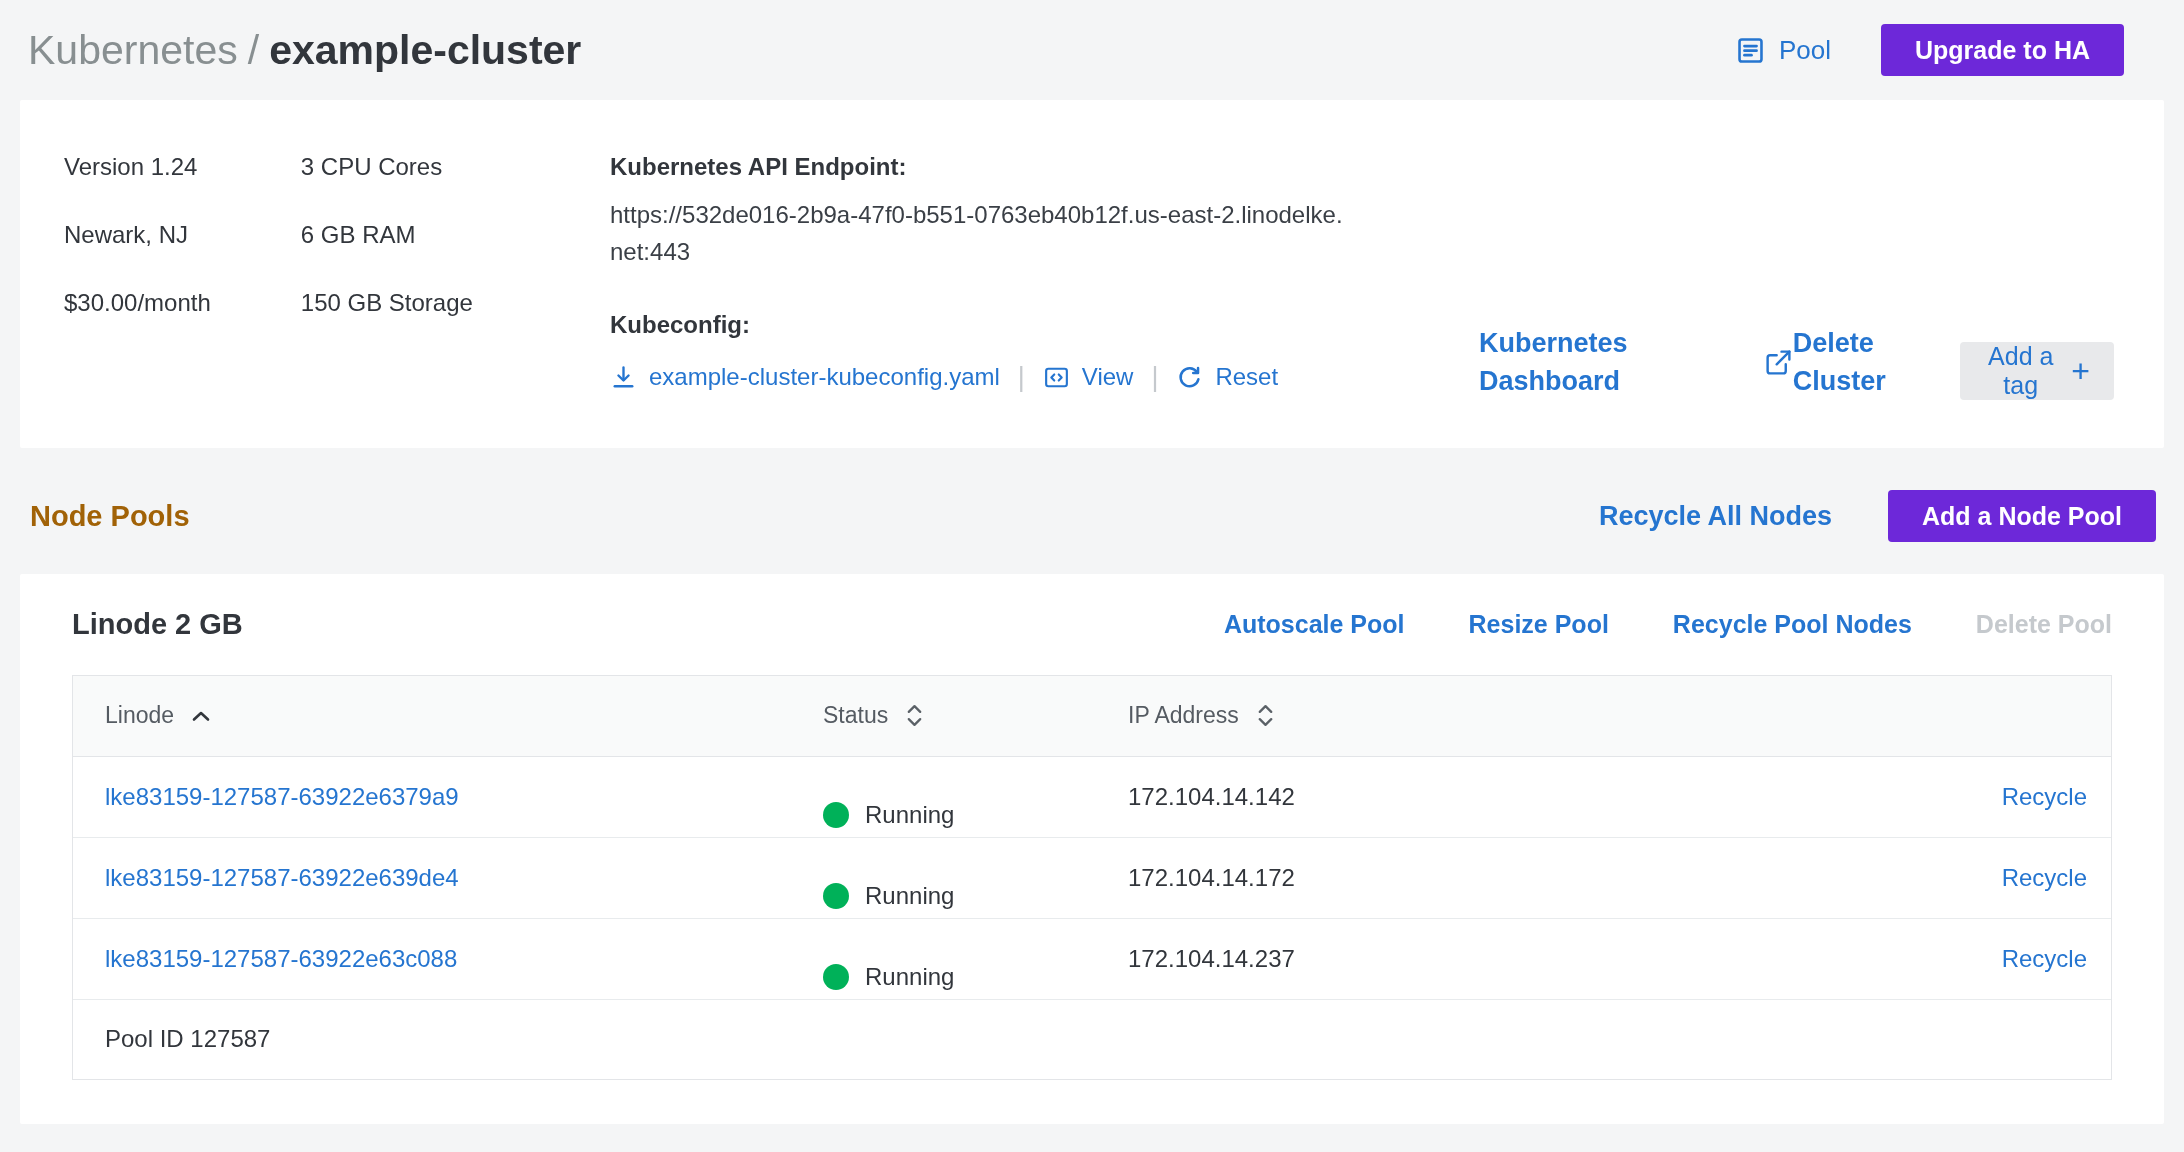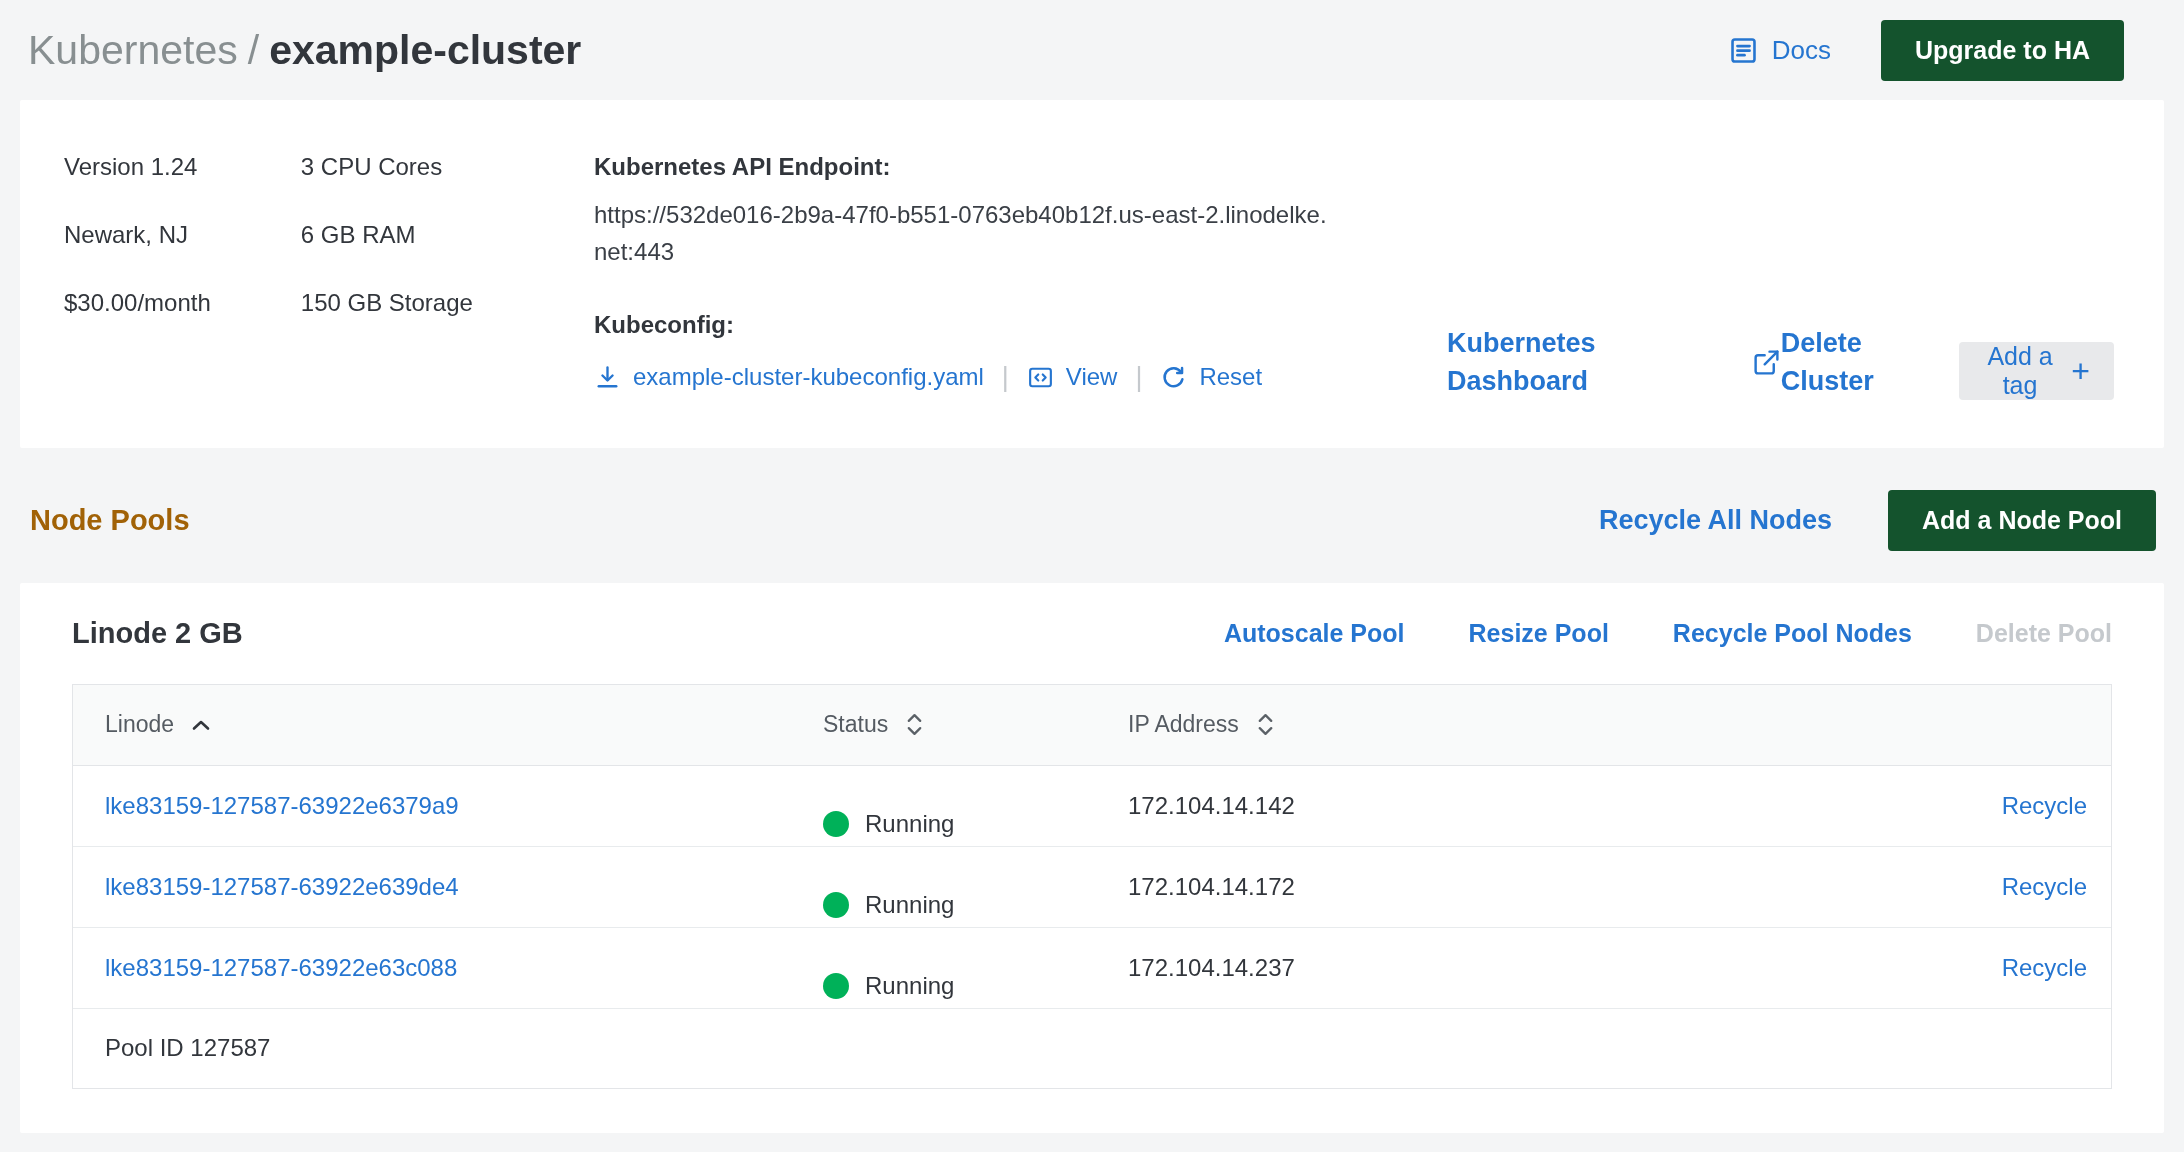--- a/index.html
+++ b/index.html
@@ -14,30 +14,30 @@
 
   
   .topbar { height: 100px; display: flex; align-items: center; justify-content: space-between; padding: 0 40px 0 8px; }
   .breadcrumb { font-size: 41px; display: flex; align-items: baseline; }
   .crumb-section { color: #888f91; }
   .crumb-sep { color: #888f91; margin: 0 10px; }
   .crumb-current { font-weight: bold; color: #32363c; }
   .topbar-right { display: flex; align-items: center; gap: 50px; }
   .docs-link { display: inline-flex; align-items: center; gap: 13px; color: #2575d0; font-size: 26px; text-decoration: none; cursor: pointer; }
   .btn-primary {
-    background: #14532d; color: #fff; font-size: 25px; font-weight: bold;
-    border: none; border-radius: 4px; height: 61px; padding: 0 34px;
+    background: #6d28d9; color: #fff; font-size: 25px; font-weight: bold;
+    border: none; border-radius: 4px; height: 52px; padding: 0 34px;
     font-family: "Liberation Sans", sans-serif; cursor: pointer;
   }
 
   
   .card { background: #ffffff; border-radius: 2px; }
 
   
-  .summary-card { display: flex; padding: 48px 50px 48px 44px; height: 348px; }
+  .summary-card { display: flex; padding: 48px 50px 48px 44px; height: 348px; gap: 16px; }
   .specs { display: flex; gap: 90px; width: 530px; flex: none; }
   .spec-col { display: flex; flex-direction: column; gap: 30px; font-size: 24px; line-height: 38px; }
   .endpoint-block { width: 745px; flex: none; font-size: 24px; }
   .block-title { font-weight: bold; line-height: 38px; margin-bottom: 10px; }
   .endpoint-url { line-height: 37px; word-break: break-all; color: #3a3f46; }
   .kubeconfig-title { margin-top: 36px; margin-bottom: 12px; }
   .kubeconfig-row { display: flex; align-items: center; gap: 18px; margin-top: 14px; height: 38px; }
   .link { color: #2575d0; text-decoration: none; cursor: pointer; display: inline-flex; align-items: center; gap: 12px; }
   .sep { color: #c5c9cd; font-size: 27px; }
   .summary-right { flex: 1; display: flex; flex-direction: row; align-items: flex-end; padding-left: 108px; }
@@ -96,21 +96,21 @@
     <div class="topbar-right">
       <a class="docs-link">
         <span class="icon">
           <svg width="31" height="31" viewBox="0 0 24 24">
             <rect x="3.5" y="3.5" width="17" height="17" rx="1.8" fill="none" stroke="#2575d0" stroke-width="2"></rect>
             <line x1="7.3" y1="8.6" x2="16.7" y2="8.6" stroke="#2575d0" stroke-width="2" stroke-linecap="round"></line>
             <line x1="7.3" y1="12.1" x2="16.7" y2="12.1" stroke="#2575d0" stroke-width="2" stroke-linecap="round"></line>
             <line x1="7.3" y1="15.6" x2="12.8" y2="15.6" stroke="#2575d0" stroke-width="2" stroke-linecap="round"></line>
           </svg>
         </span>
-        <span>Docs</span>
+        <span>Pool</span>
       </a>
       <button class="btn-primary">Upgrade to HA</button>
     </div>
   </header>
 
   <section class="card summary-card">
     <div class="specs">
       <div class="spec-col">
         <span>Version 1.24</span>
         <span>Newark, NJ</span>

